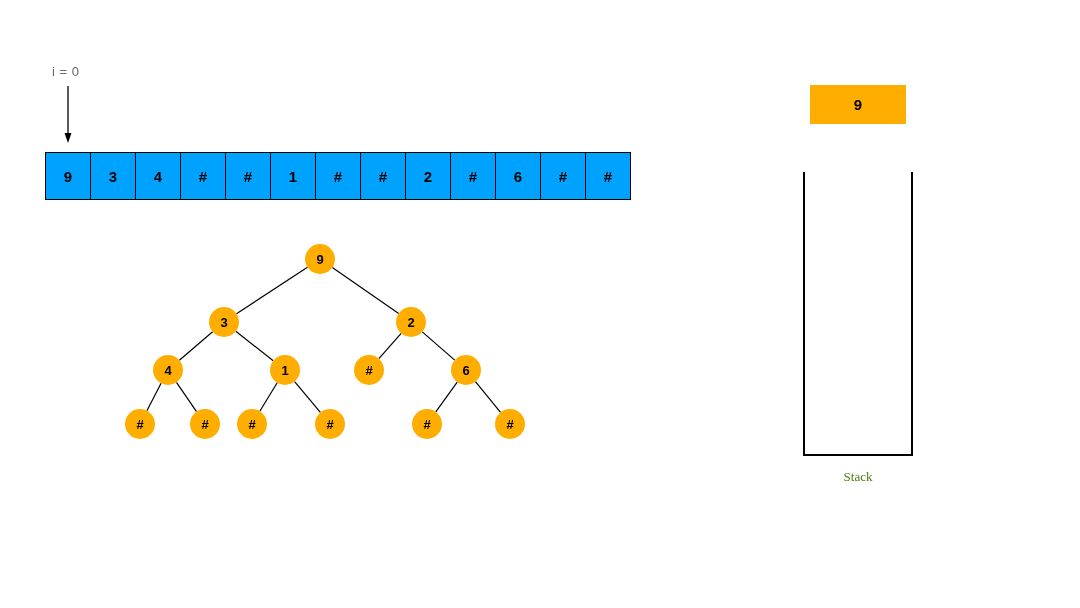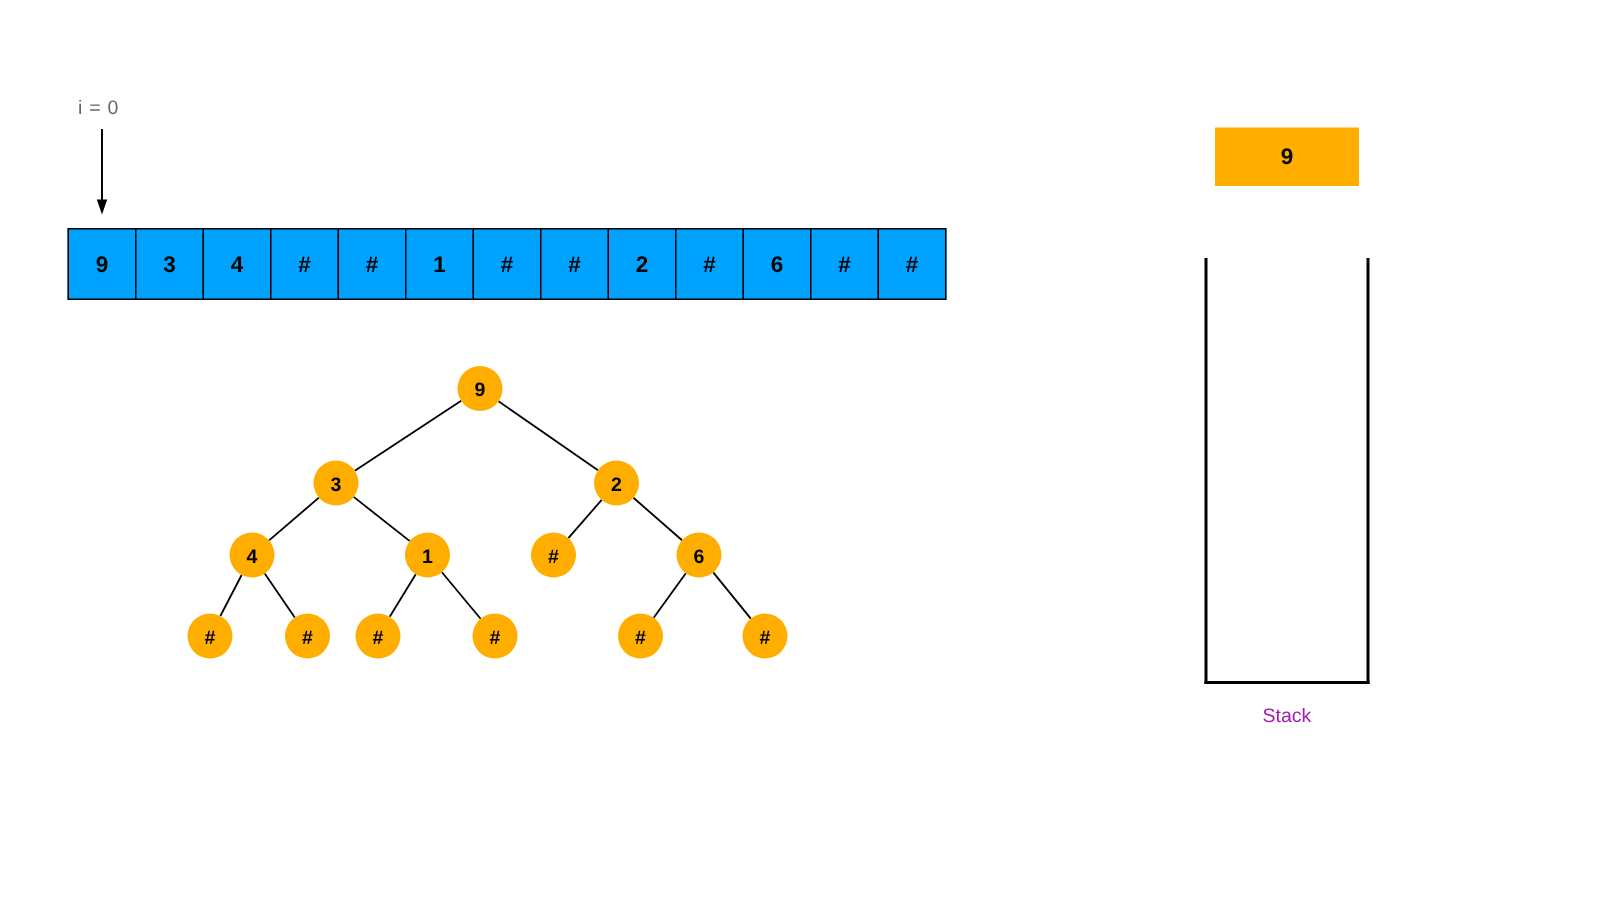--- a/index.html
+++ b/index.html
@@ -196,14 +196,14 @@
     <div class="tree-node" style="left: 330px; top: 424px; background: rgb(255, 174, 0);">#</div>
     <div class="tree-node" style="left: 427px; top: 424px; background: rgb(255, 174, 0);">#</div>
     <div class="tree-node" style="left: 510px; top: 424px; background: rgb(255, 174, 0);">#</div>
   </div>
 
 <div id="stack-region">
   <div id="stack-incoming" style="background: rgb(255, 174, 0);">9</div>
   <div id="stack-container" style="border-left-color: rgb(0, 0, 0); border-right-color: rgb(0, 0, 0); border-bottom-color: rgb(0, 0, 0);">
     <div id="stack-items"></div>
   </div>
-  <div id="stack-label" style="color: #a21caf;">Stack</div>
+  <div id="stack-label" style="color: #4d7c0f; font-family: Liberation Serif, serif;">Stack</div>
 </div>
 
 </body></html>

